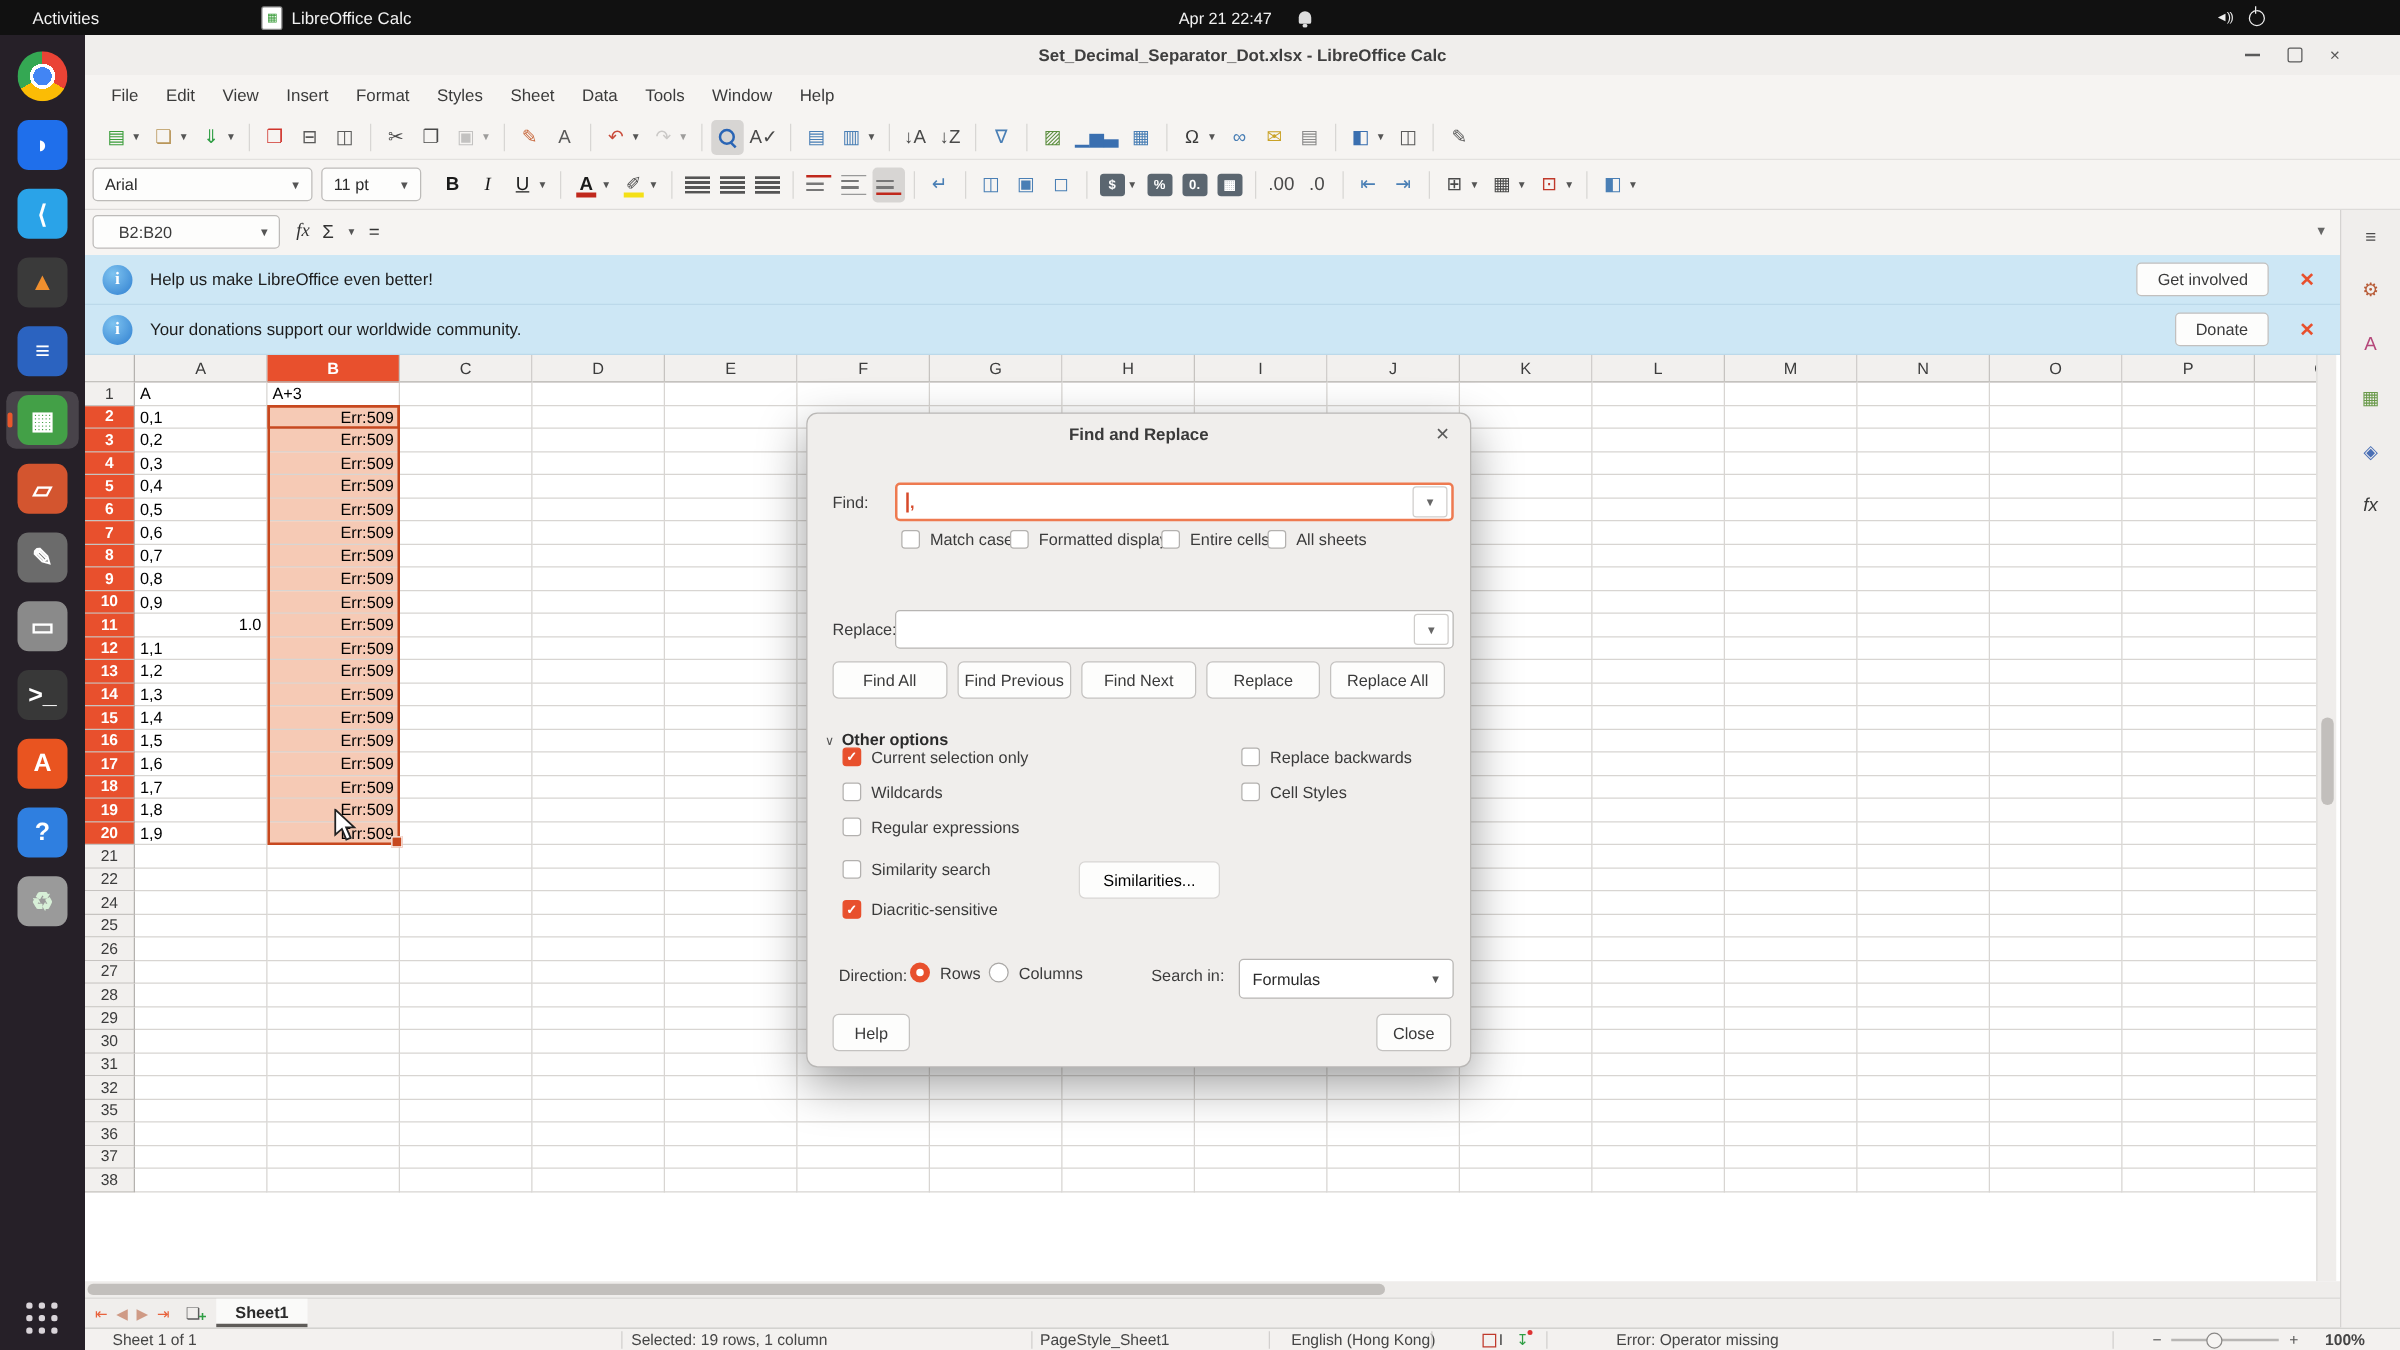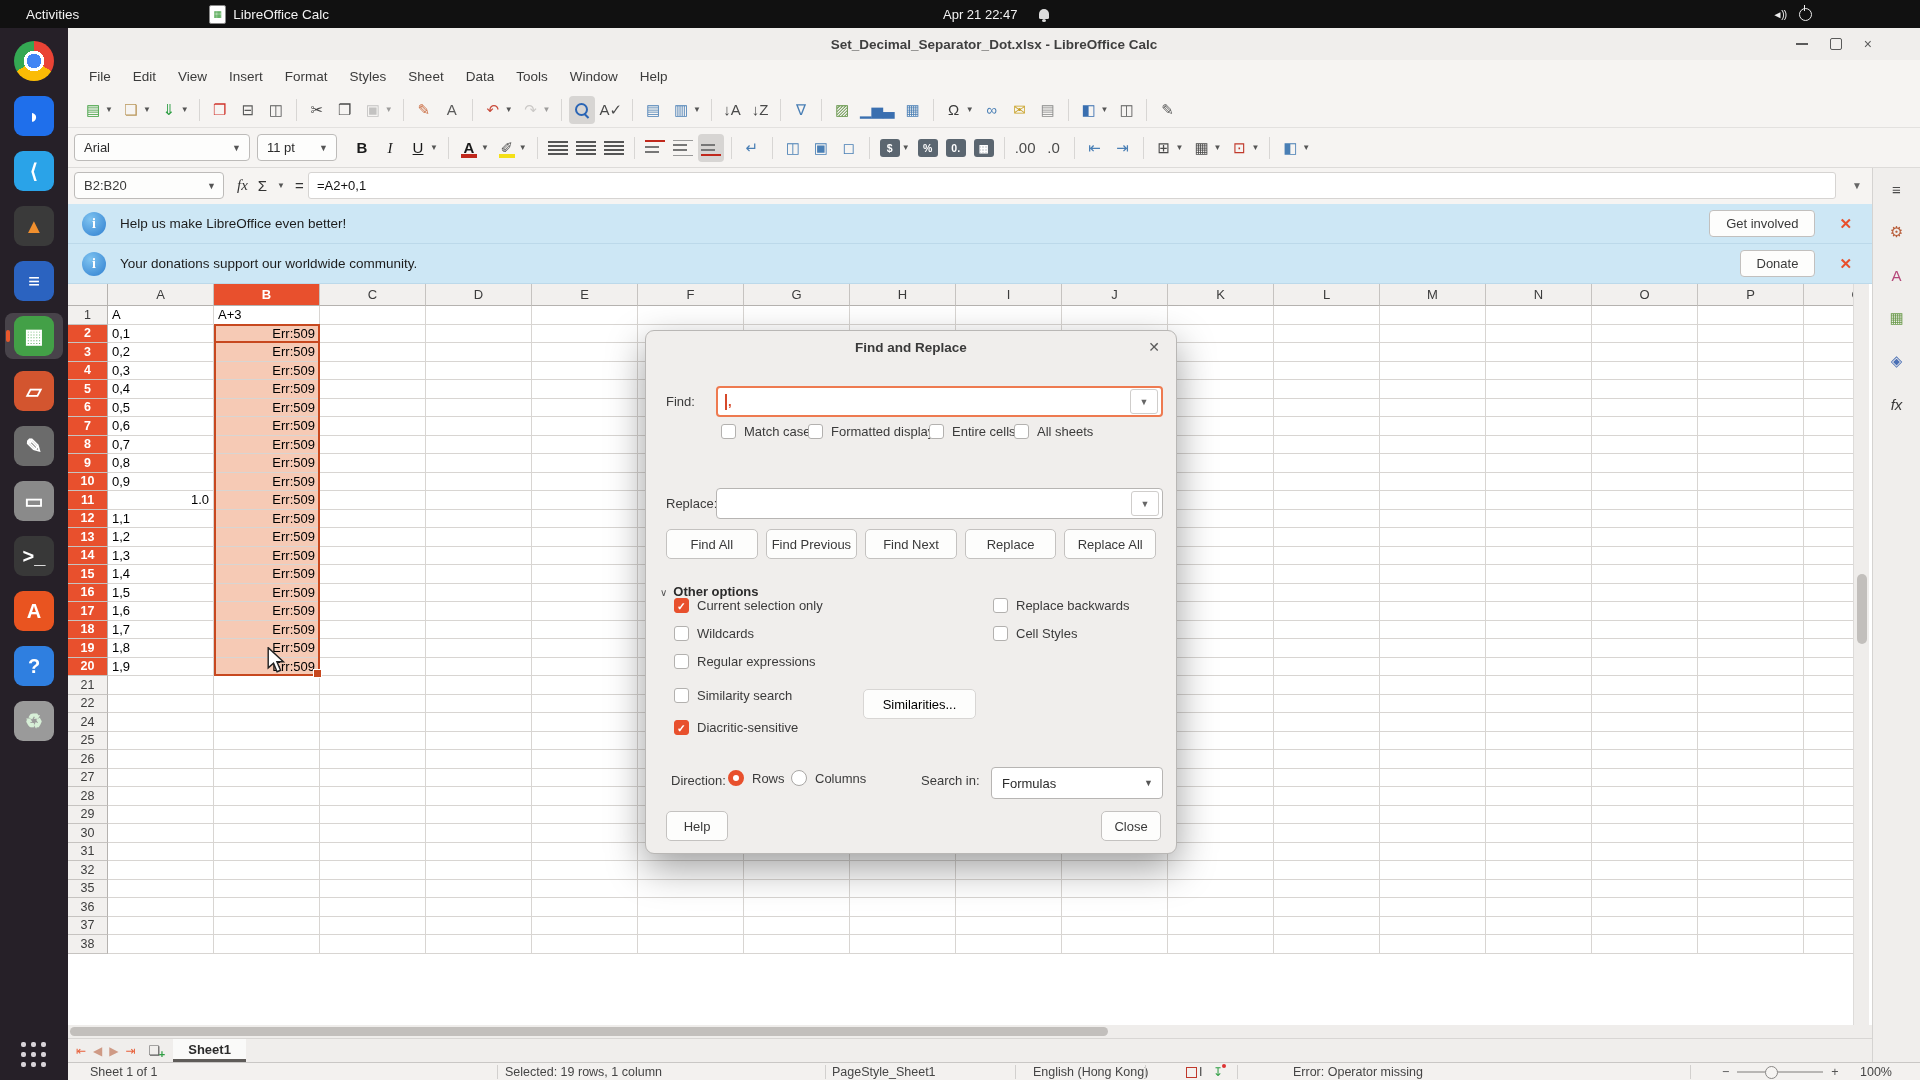--- a/index.html
+++ b/index.html
@@ -84,21 +84,21 @@
   .i-ar{background:repeating-linear-gradient(#555 0 2px,transparent 2px 4px);width:18px;}
   .i-vt{border-top:2.6px solid #c0281c;background:repeating-linear-gradient(#777 0 2px,transparent 2px 5px) 0 4px/14px 8px no-repeat;}
   .i-vm{background:repeating-linear-gradient(#777 0 2px,transparent 2px 5px) 0 3px/14px 8px no-repeat;border-top:1px solid #999;border-bottom:1px solid #999;}
   .i-vb{border-bottom:2.6px solid #c0281c;background:repeating-linear-gradient(#777 0 2px,transparent 2px 5px) 0 4px/14px 8px no-repeat;}
   .badge{background:#5b6670;color:#fff;border-radius:3px;font-size:10.5px;font-weight:bold;
          width:19px;height:18px;display:inline-flex;align-items:center;justify-content:center;}
 
   
   #formula-row{left:68px;top:168px;width:1804px;height:36px;background:#f6f4f2;border-bottom:1px solid #d8d6d4;}
   #namebox{position:absolute;left:6px;top:4px;width:150px;height:27px;background:#fdfdfc;border:1px solid #bdbbb9;
-           border-radius:4px;display:flex;align-items:center;padding-left:9px;box-sizing:border-box;gap:28px;}
+           border-radius:4px;display:flex;align-items:center;padding-left:20px;box-sizing:border-box;gap:28px;}
   #namebox .carr{margin-left:auto;margin-right:7px;font-size:9px;color:#555;}
   #fbtns{position:absolute;left:163px;top:4px;height:27px;display:flex;align-items:center;gap:10px;padding-left:6px;color:#333;}
   #fbtns .fx{font-style:italic;font-family:"Liberation Serif",serif;font-size:15px;}
   #fbtns .sig{font-size:15px;}
   #fbtns .dd2{font-size:8px;color:#555;}
   #finput{position:absolute;left:240px;top:4px;width:1528px;height:27px;background:#fff;border:1px solid #d6d4d2;
           border-radius:3px;display:flex;align-items:center;padding-left:8px;box-sizing:border-box;color:#111;}
   #fexp{position:absolute;right:10px;top:12px;font-size:10px;color:#666;}
 
   
@@ -520,23 +520,20 @@
     <div id="namebox">
       <span>B2:B20</span>
       <span class="carr">▼</span>
     </div>
     <div id="fbtns">
       <span class="fx">fx</span>
       <span class="sig">Σ</span>
       <span class="dd2">▼</span>
       <span class="sig">=</span>
     </div>
-    <div id="finput">
-      <span>=A2+0,1</span>
-    </div>
     <span id="fexp">▼</span>
   </div>
 
   <div class="abs infobar" style="top:204px;">
     <span class="info-ic">i</span>
     <span class="info-text">Help us make LibreOffice even better!</span>
     <span class="info-btn">Get involved</span>
     <span class="info-x">✕</span>
   </div>
   <div class="abs infobar" style="top:244px;">
@@ -1308,21 +1305,21 @@
     <span class="stsep" style="left:1169px;"></span>
     <span class="st" style="left:1225px;">Error: Operator missing</span>
     <span class="stsep" style="left:1622px;"></span>
     <span id="zoomctl">
       <span>−</span>
       <span class="track">
           <span class="knob"></span>
         </span>
       <span>+</span>
     </span>
-    <span class="st" style="left:1792px;">100%</span>
+    <span class="st" style="left:1792px;font-weight:bold;">100%</span>
   </div>
 
   <div class="abs" id="side-strip">
       <span class="sic" style="color: rgb(74, 74, 74);">≡</span>
       <span class="sic" style="color: rgb(184, 92, 56);">⚙</span>
       <span class="sic" style="color: rgb(181, 72, 122);">A</span>
       <span class="sic" style="color: rgb(106, 154, 74);">▦</span>
       <span class="sic" style="color: rgb(74, 111, 181);">◈</span>
       <span class="sic" style="color: rgb(58, 58, 58); font-style: italic;">fx</span>
     </div>

